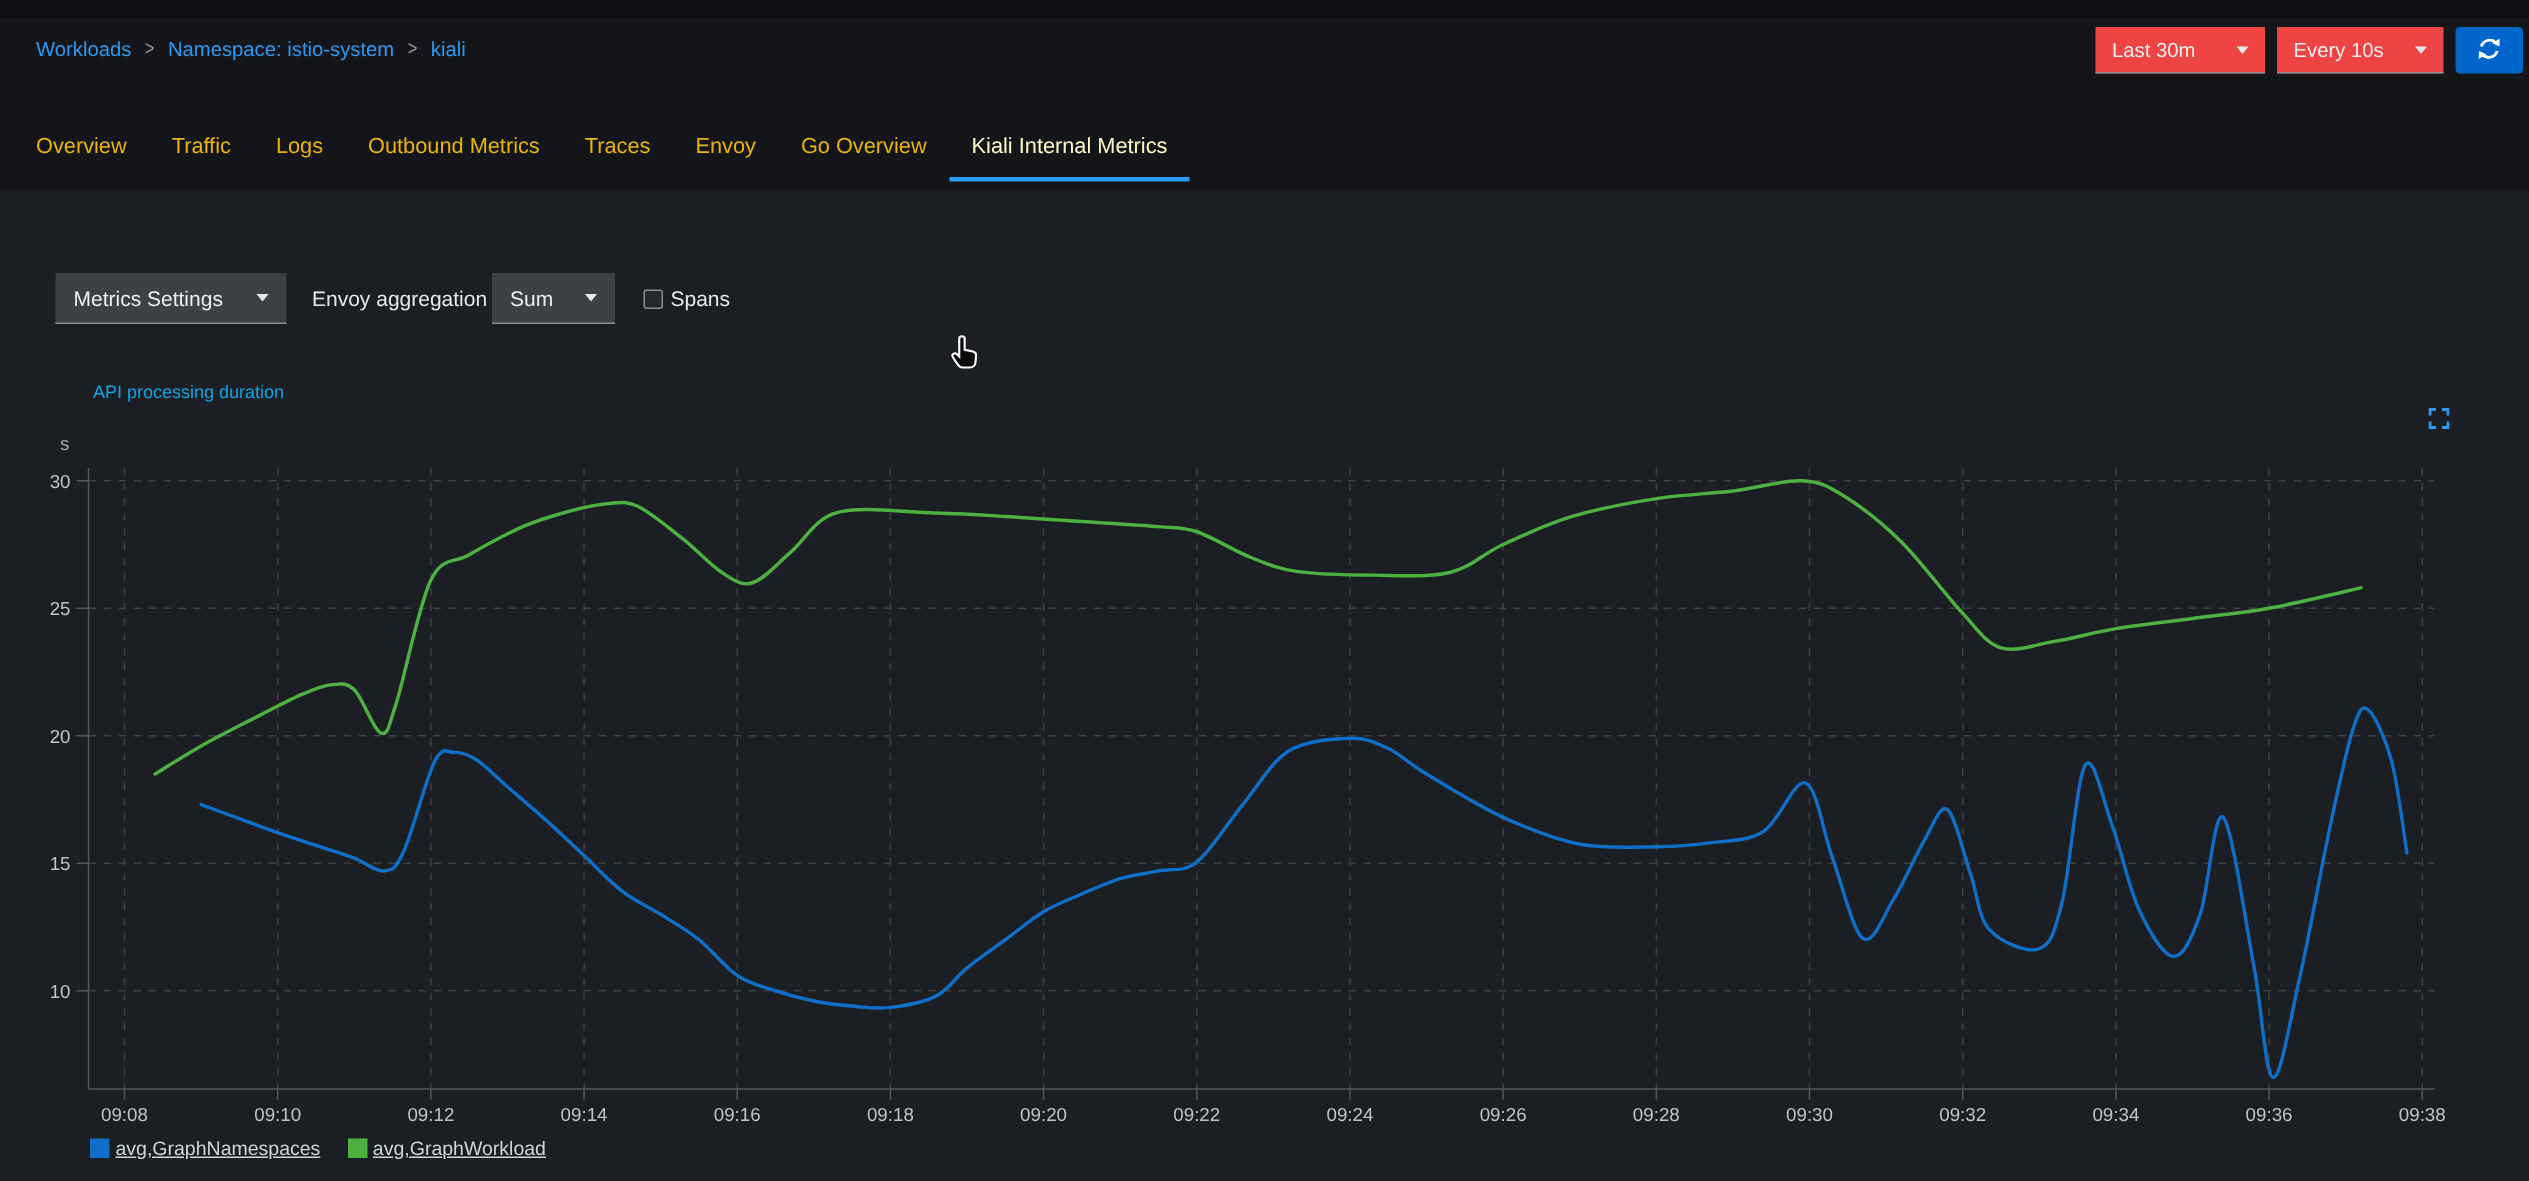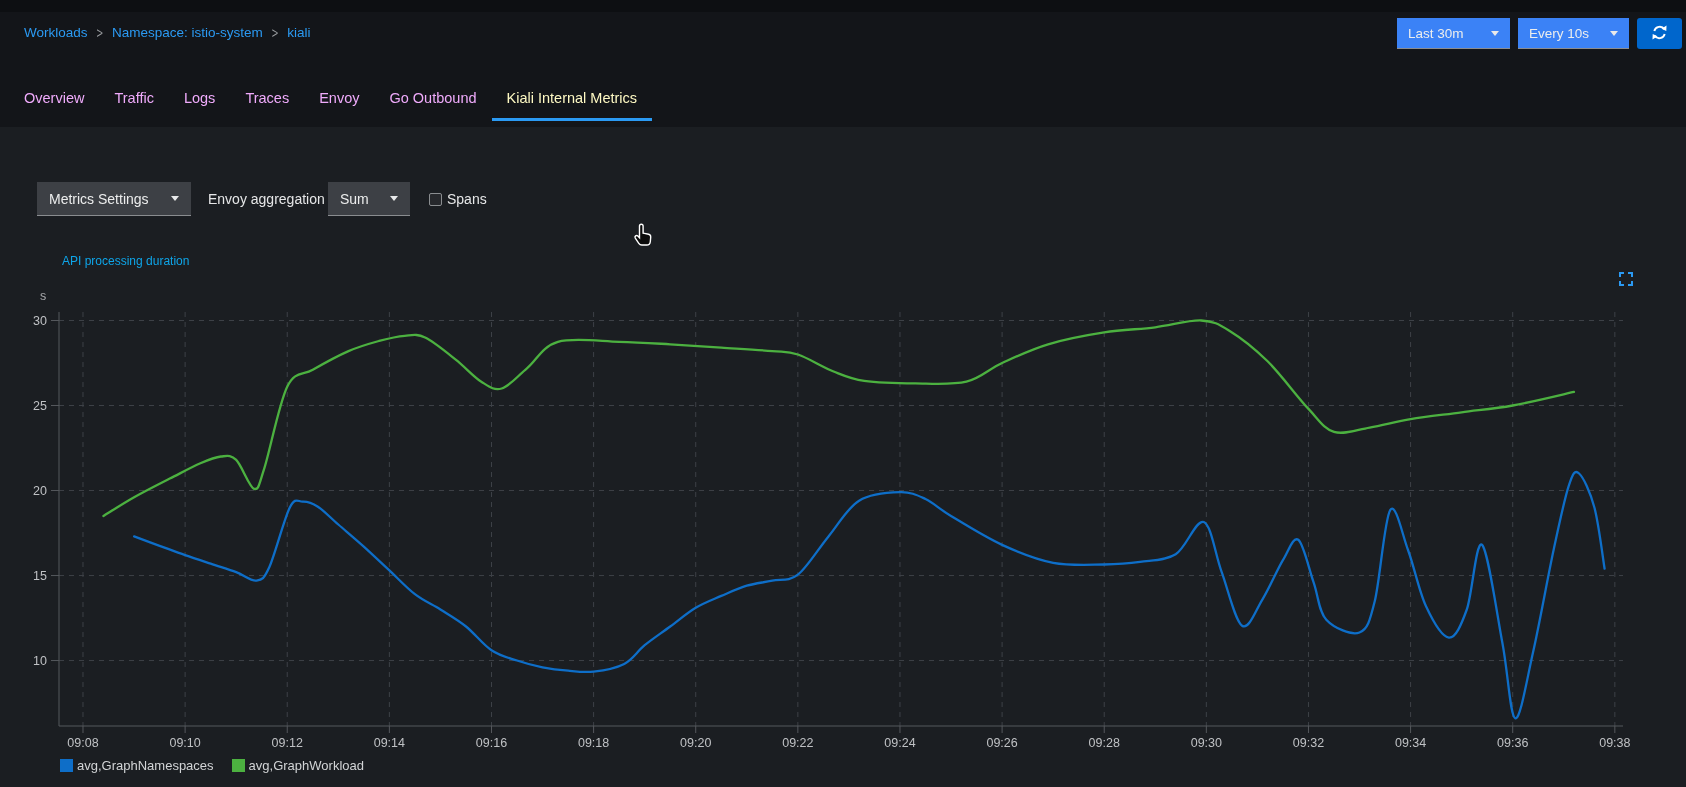--- a/index.html
+++ b/index.html
@@ -4,32 +4,32 @@
 <style>
   html,body{margin:0;padding:0;background:#0d0f12;}
   #page{position:relative;width:1686px;height:787px;overflow:hidden;
         font-family:"Liberation Sans",sans-serif;background:#1b1e22;margin-top:12px;}
   
   .header-bg{position:absolute;left:0;top:0;width:1686px;height:115px;background:#131519;}
   .breadcrumb{position:absolute;left:24px;top:13px;font-size:13.5px;display:flex;align-items:center;gap:9px;}
   .crumb{color:#2b9af3;text-decoration:none;cursor:pointer;}
   .crumb-sep{color:#9a9da0;font-size:11px;transform:scaleY(1.25);}
   
-  .select-box{position:absolute;top:6px;height:31px;background:#3b82f6;border:0;border-bottom:1px solid #8a8d90;
+  .select-box{position:absolute;top:6px;height:31px;background:#ef4444;border:0;border-bottom:1px solid #8a8d90;
               color:#eceded;font-size:13.5px;display:flex;align-items:center;justify-content:space-between;
               padding:0 11px;box-sizing:border-box;cursor:pointer;}
   .caret{width:0;height:0;border-left:4px solid transparent;border-right:4px solid transparent;
          border-top:5px solid #e8e9ea;margin-left:10px;}
   #duration-select{left:1397px;width:113px;}
   #refresh-interval-select{left:1518px;width:111px;}
   .refresh-btn{position:absolute;left:1637px;top:6px;width:45px;height:31px;background:#0066cc;border:0;
                border-radius:3px;display:flex;align-items:center;justify-content:center;cursor:pointer;}
   
   .tabs{position:absolute;left:9px;top:66px;height:43px;display:flex;}
-  .tab{position:relative;height:43px;line-height:40px;padding:0 15px;font-size:14.5px;color:#f0abfc;
+  .tab{position:relative;height:43px;line-height:40px;padding:0 15px;font-size:14.5px;color:#eab308;
        cursor:pointer;white-space:nowrap;}
   .tab.active{color:#fef9c3;}
   .tab.active::after{content:"";position:absolute;left:0;right:0;bottom:0;height:3px;background:#2b9af3;}
   
   .content-bg{position:absolute;left:0;top:115px;width:1686px;height:672px;background:#1b1e22;}
   
   .tb-select{position:absolute;top:170px;height:34px;background:#3d4045;border:0;border-bottom:1px solid #8a8d90;
              color:#eceded;font-size:14px;display:flex;align-items:center;justify-content:space-between;
              padding:0 12px;box-sizing:border-box;cursor:pointer;}
   #metrics-settings{left:37px;width:154px;}
@@ -39,21 +39,21 @@
   #spans-label{left:447px;color:#e6e7e8;}
   #spans-checkbox{position:absolute;left:429px;top:181px;width:13px;height:13px;appearance:none;-webkit-appearance:none;
                   background:#26282c;border:1px solid #8a8d90;border-radius:2px;margin:0;cursor:pointer;}
   
   .chart-title{position:absolute;left:62px;top:242px;font-size:12px;color:#0ea5e9;}
   .y-unit{position:absolute;left:40px;top:277px;font-size:12.5px;color:#a6a8ab;}
   .expand-btn{position:absolute;left:1617px;top:259px;width:18px;height:18px;cursor:pointer;
               display:flex;align-items:center;justify-content:center;background:transparent;border:0;padding:0;}
   #plot{position:absolute;left:0;top:115px;}
   .legend{position:absolute;left:60px;top:746px;display:flex;gap:18px;font-size:13px;color:#d2d4d6;}
-  .legend-item{display:flex;align-items:center;gap:4px;cursor:pointer;}
+  .legend-item{display:flex;align-items:center;gap:4px;cursor:pointer;text-decoration:underline;}
   .swatch{width:13px;height:13px;display:inline-block;}
   #mouse-cursor{position:absolute;left:632px;top:210px;pointer-events:none;}
 </style>
 </head>
 <body>
 
 <div id="page">
 
   <div class="header-bg"></div>
   <div class="content-bg"></div>
@@ -82,23 +82,24 @@
         <path d="M12.9 9.4 A5.3 5.3 0 0 1 3.4 11.1" fill="none" stroke="#fff" stroke-width="1.8"></path>
         <polygon points="1.4,14.5 1.6,9.4 6.1,11.5" fill="#fff"></polygon>
       </svg>
     </span>
   </button>
 
   <div class="tabs">
     <div class="tab">Overview</div>
     <div class="tab">Traffic</div>
     <div class="tab">Logs</div>
+    <div class="tab">Outbound Metrics</div>
     <div class="tab">Traces</div>
     <div class="tab">Envoy</div>
-    <div class="tab">Go Outbound</div>
+    <div class="tab">Go Overview</div>
     <div class="tab active">Kiali Internal Metrics</div>
   </div>
 
   <div class="tb-select" id="metrics-settings">
     <span>Metrics Settings</span>
     <span class="caret"></span>
   </div>
   <span class="tb-label" id="pods-aggregation-label">Envoy aggregation</span>
   <div class="tb-select" id="aggregation-select">
     <span>Sum</span>

